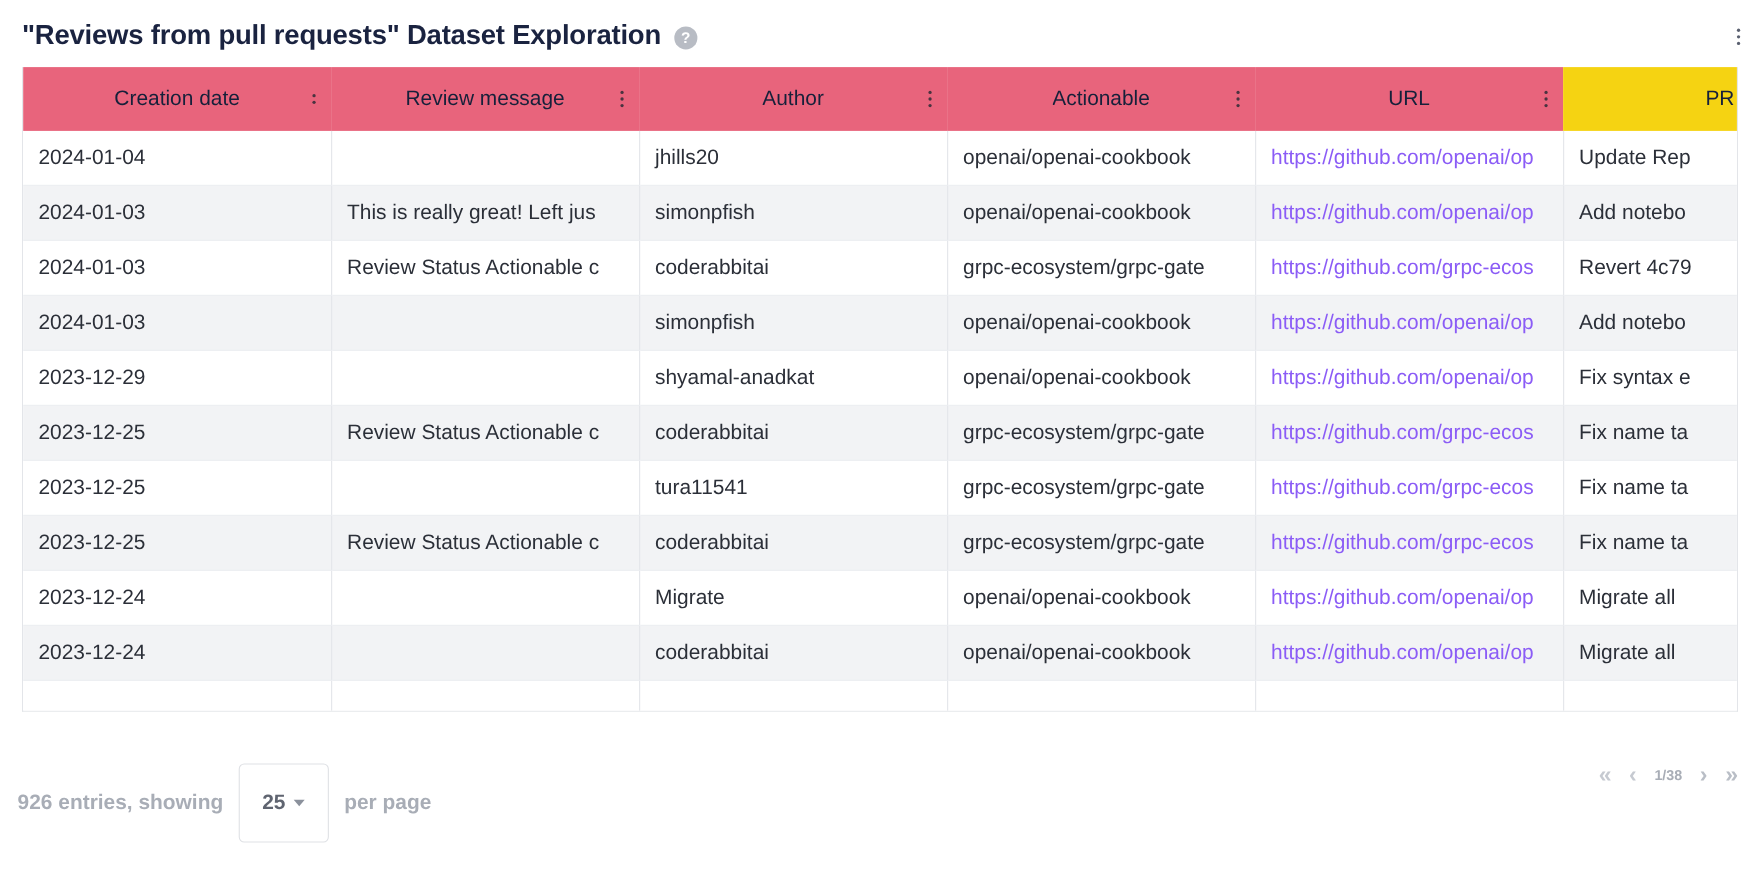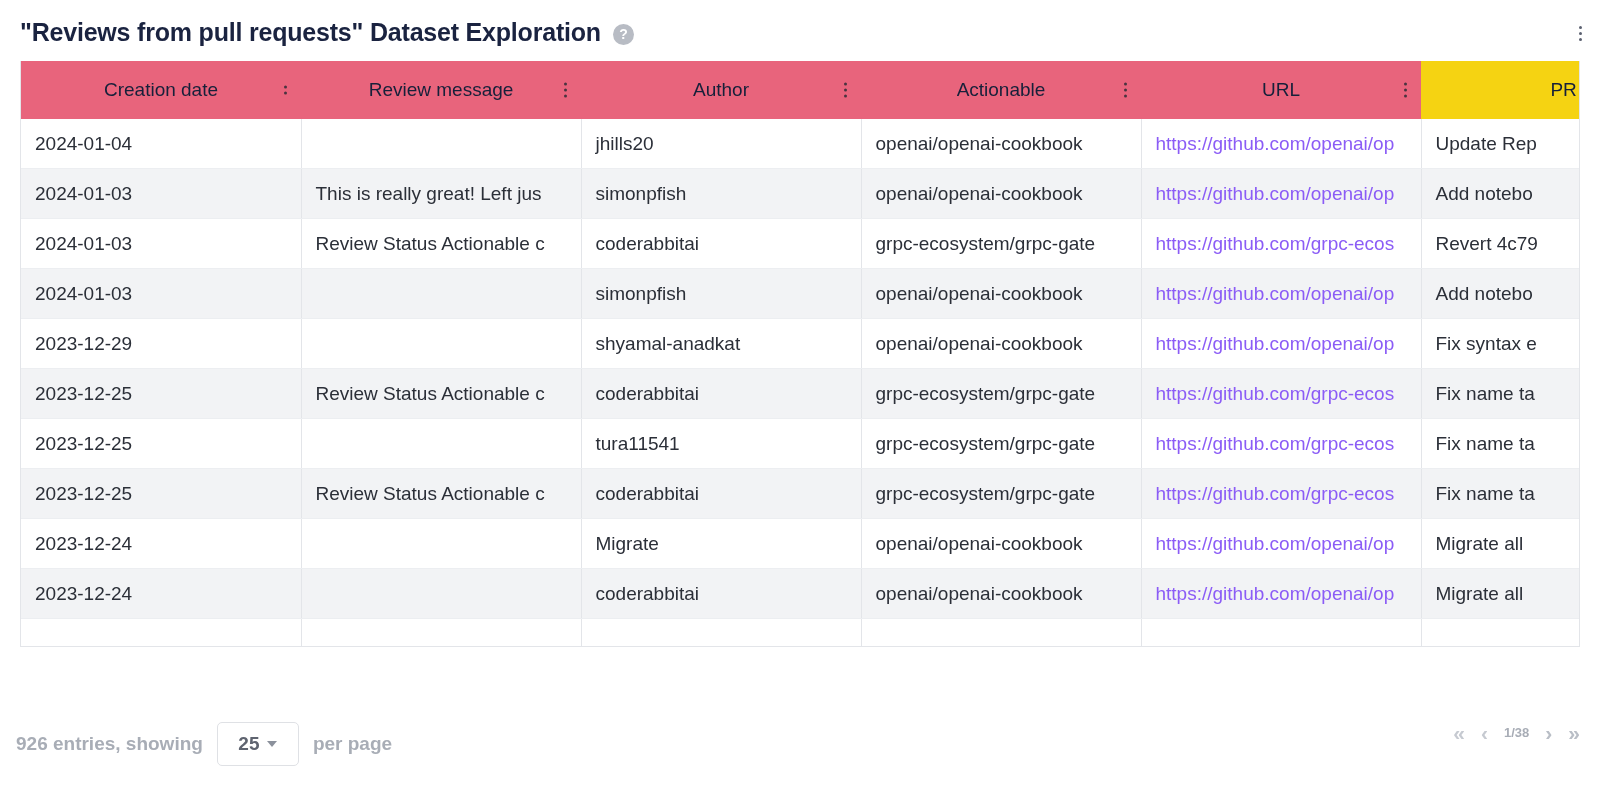--- a/index.html
+++ b/index.html
@@ -173,21 +173,21 @@
     display: flex;
     align-items: center;
     gap: 14px;
   }
   .per-page-select {
     border: 1px solid #dfe1e5;
     border-radius: 5px;
     background: #fff;
     color: #5f6470;
     font-size: 19px;
-    padding: 10px 14px;
+    padding: 24px 14px;
     display: flex;
     align-items: center;
     gap: 8px;
     cursor: pointer;
     min-width: 52px;
     justify-content: center;
   }
   .caret-down {
     width: 0; height: 0;
     border-left: 5px solid transparent;

